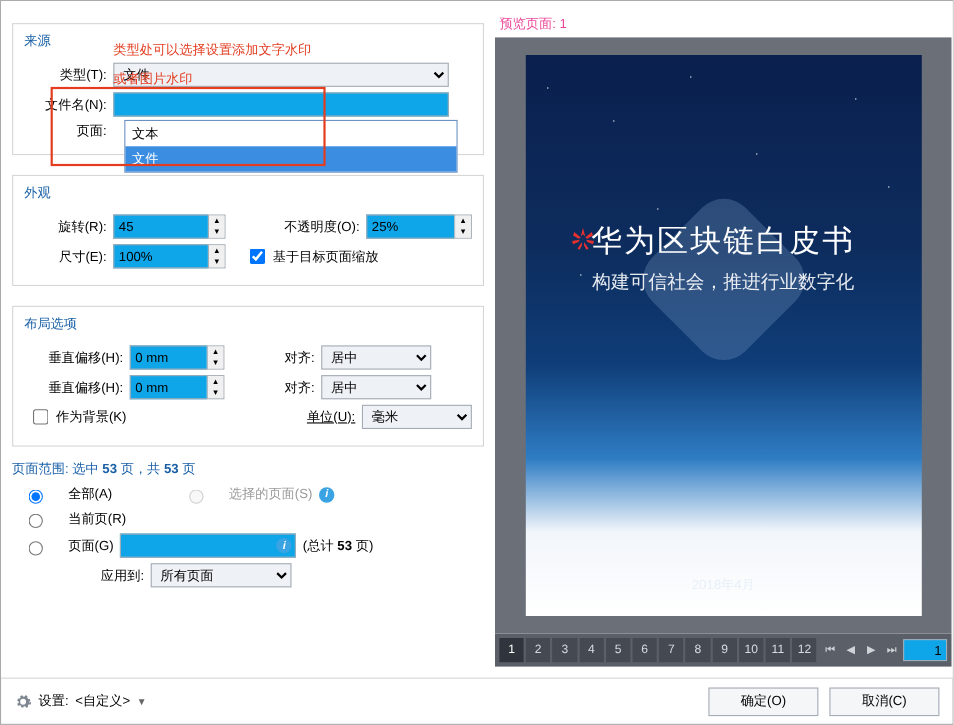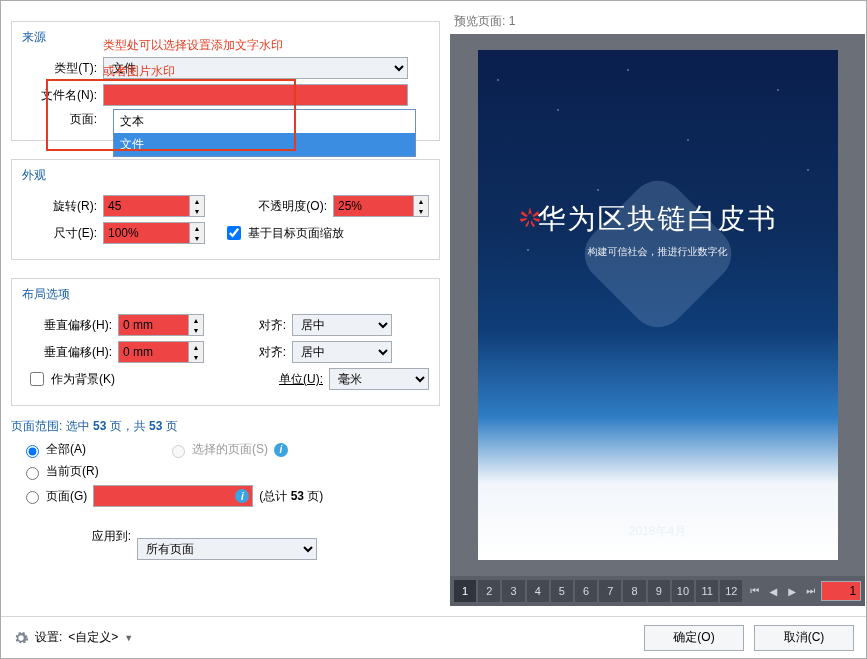--- a/index.html
+++ b/index.html
@@ -11,39 +11,39 @@
 .titlebar .wbtn { width: 45px; height: 30px; display: flex; align-items: center; justify-content: center; font-size: 14px; }
 .titlebar .wbtn.close { font-size: 16px; }
 .body { flex: 1; display: flex; padding: 10px; gap: 10px; background: #fff; }
 .leftcol { flex: 1; display: flex; flex-direction: column; gap: 8px; }
 .rightcol { width: 415px; display: flex; flex-direction: column; }
 .group { border: 1px solid #d6d6d6; padding: 8px 10px 10px 10px; position: relative; }
 .group-title { color: #1a60a7; margin: -18px 0 6px -4px; background: #fff; display: inline-block; padding: 0 4px; }
 .row { display: flex; align-items: center; margin: 5px 0; gap: 6px; }
 .lbl { width: 75px; text-align: right; }
 .lbl2 { width: 90px; text-align: right; }
-select, input[type=text] { border: 1px solid #a5acb5; height: 22px; padding: 0 4px; background: #ef4444; }
+select, input[type=text] { border: 1px solid #a5acb5; height: 22px; padding: 0 4px; background: #0ea5e9; }
 select { background: #eef1f6; }
 .spinner { display: inline-flex; height: 22px; }
 .spinner input { border-right: none; height: 22px; }
 .spinner .spbtns { display: flex; flex-direction: column; width: 16px; border: 1px solid #a5acb5; }
 .spinner .spbtn { flex: 1; font-size: 7px; display: flex; align-items: center; justify-content: center; background: #f0f0f0; }
 .chk { display: inline-flex; align-items: center; gap: 4px; }
 .chk input { width: 14px; height: 14px; }
-.radio { display: inline-flex; align-items: center; gap: 4px; }
+.radio { display: inline-flex; align-items: flex-end; gap: 20px; }
 .radio input { width: 13px; height: 13px; }
 .range-title { color: #1a60a7; margin: 4px 0 6px 0; }
 .info-icon { width: 14px; height: 14px; border-radius: 50%; background: #3aa3e3; color: #fff; display: inline-flex; align-items: center; justify-content: center; font-size: 10px; font-style: italic; font-weight: bold; }
-.preview-head { color: #737373; padding: 2px 0 4px 4px; }
+.preview-head { color: #ec4899; padding: 2px 0 4px 4px; }
 .preview-area { flex: 1; background: #6a6f78; display: flex; align-items: center; justify-content: center; position: relative; }
 .preview-page { width: 360px; height: 510px; background: linear-gradient(180deg,#0a1f4d 0%,#0d2d5e 35%,#0f3d78 55%,#2f7dc4 72%,#f2f6fb 85%,#ffffff 100%); position: relative; overflow: hidden; color: #fff; }
 .preview-page .stars { position: absolute; inset: 0; background-image: radial-gradient(1px 1px at 20px 30px,#fff,transparent),radial-gradient(1px 1px at 80px 60px,#fff,transparent),radial-gradient(1px 1px at 150px 20px,#fff,transparent),radial-gradient(1px 1px at 210px 90px,#fff,transparent),radial-gradient(1px 1px at 300px 40px,#fff,transparent),radial-gradient(1px 1px at 120px 140px,#fff,transparent),radial-gradient(1px 1px at 260px 170px,#fff,transparent),radial-gradient(1px 1px at 50px 200px,#fff,transparent),radial-gradient(1px 1px at 330px 120px,#fff,transparent); }
 .preview-page .logo { position: absolute; top: 155px; left: 50%; transform: translateX(-140px); width: 24px; height: 24px; }
 .preview-page .ptitle { position: absolute; top: 150px; left: 0; right: 0; text-align: center; font-size: 28px; font-weight: 400; letter-spacing: 2px; }
-.preview-page .psub { position: absolute; top: 195px; left: 0; right: 0; text-align: center; font-size: 10px; opacity: .9; }
+.preview-page .psub { position: absolute; top: 195px; left: 0; right: 0; text-align: center; font-size: 17px; opacity: .9; }
 .preview-page .pdate { position: absolute; bottom: 20px; left: 0; right: 0; text-align: center; font-size: 12px; color: #e8f0f8; }
 .preview-page .wm { position: absolute; top: 40%; left: 50%; transform: translate(-50%,-50%) rotate(0deg); opacity: .25; }
 .pager { height: 30px; background: #5a5f68; display: flex; align-items: center; gap: 2px; padding: 0 4px; }
 .pager .pg { width: 24px; height: 22px; background: #454a52; color: #d7dbe0; display: flex; align-items: center; justify-content: center; font-size: 11px; }
 .pager .pg.active { background: #30353d; color: #fff; }
 .pager .nav { width: 18px; height: 22px; color: #d0d4d9; display: flex; align-items: center; justify-content: center; font-size: 10px; }
 .pager input { width: 40px; height: 20px; text-align: right; }
 .footer { height: 42px; border-top: 1px solid #d6d6d6; display: flex; align-items: center; padding: 0 12px; gap: 10px; }
 .footer .settings { display: flex; align-items: center; gap: 6px; flex: 1; }
 .gear { width: 16px; height: 16px; position: relative; }
@@ -197,21 +197,21 @@
           <span style="position:relative;display:inline-flex;align-items:center;">
             <input type="text" style="width: 160px;" value="">
             <span class="info-icon" style="position:absolute;right:4px;">i</span>
           </span>
           <span>
             <span>(总计 </span><b>53</b><span> 页)</span>
           </span>
         </div>
         <div class="row">
           <span style="width:120px;text-align:right;">应用到:</span>
-          <select style="width:180px;margin-top:26px;"><option>所有页面</option></select>
+          <select style="width:128px;"><option>所有页面</option></select>
         </div>
       </div>
 
     </div>
 
     <div class="rightcol">
       <div class="preview-head">
         <span>预览页面: </span><span>1</span>
       </div>
       <div class="preview-area">

